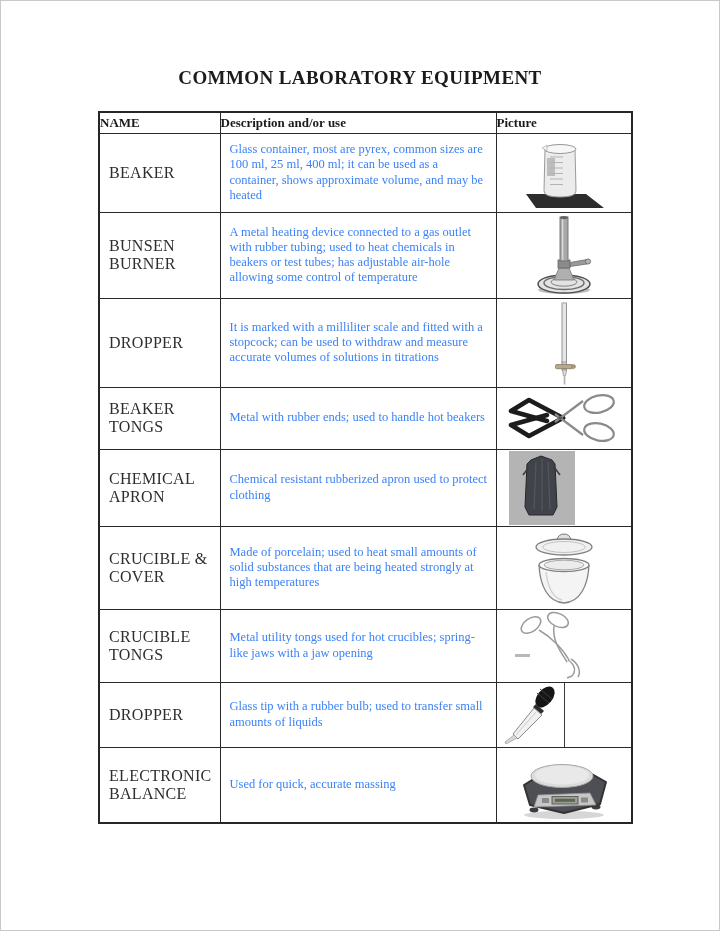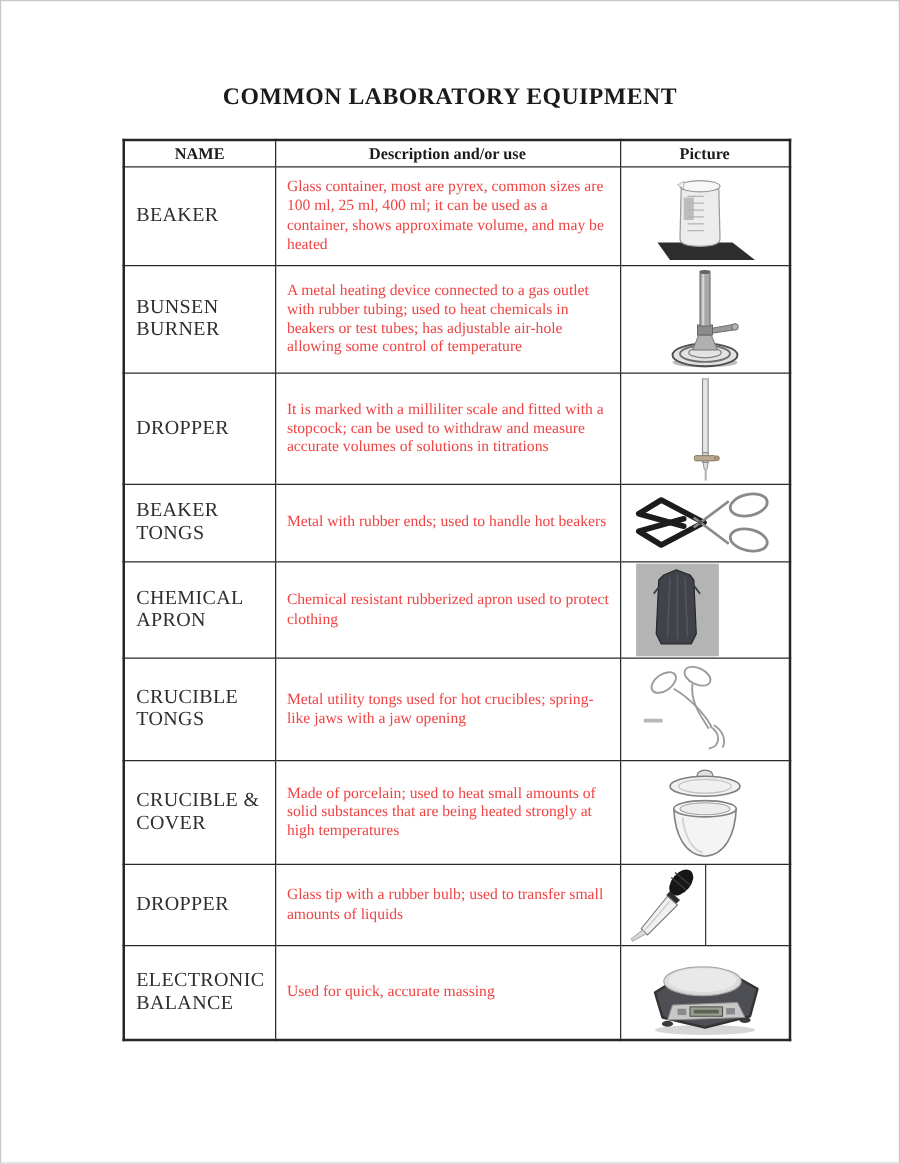--- a/index.html
+++ b/index.html
@@ -26,35 +26,35 @@
     width:533px;
     border-collapse:collapse;
     table-layout:fixed;
     border:2px solid #262626;
   }
   table.equip th, table.equip td {
     border:1px solid #2a2a2a;
   }
   thead tr { height:21px; }
   th {
-    font-size:13px; font-weight:bold; text-align:center;
+    font-size:13px; font-weight:bold; text-align:left;
     color:#1b1b1b; vertical-align:middle;
   }
   .col-name  { width:121px; }
   .col-desc  { width:276px; }
   .col-pic   { width:136px; }
   td.name-cell {
     font-size:16px; letter-spacing:0.3px;
     padding:4px 6px 4px 9px;
     vertical-align:middle; color:#2e2e2e;
   }
   td.desc-cell {
     font-size:12.5px; line-height:1.22;
     padding:5px 8px 5px 9px;
-    vertical-align:middle; color:#ef4444;
+    vertical-align:middle; color:#3b82f6;
   }
   td.pic-cell {
     text-align:center; vertical-align:middle; padding:1px;
     position:relative;
   }
   td.pic-left { text-align:left; padding-left:12px; }
   td.pic-top  { vertical-align:top; padding-top:2px; }
   tbody tr:nth-child(1){ height:79px; }
   tbody tr:nth-child(2){ height:86px; }
   tbody tr:nth-child(3){ height:87px; }
@@ -178,54 +178,54 @@
               <path d="M33,8 L33,60" stroke="#55575e" stroke-width="1.2" fill="none"></path>
               <path d="M39,11 L41,58" stroke="#55575e" stroke-width="1.2" fill="none"></path>
               <path d="M20,16 L14,24" stroke="#3a3c42" stroke-width="1.5" fill="none"></path>
               <path d="M45,16 L51,24" stroke="#3a3c42" stroke-width="1.5" fill="none"></path>
             </svg>
           </span>
         </td>
       </tr>
 
       <tr>
+        <td class="name-cell">CRUCIBLE &amp; COVER</td>
+        <td class="desc-cell">Made of porcelain; used to heat small amounts of solid substances that are being heated strongly at high temperatures</td>
+        <td class="pic-cell">
+          <svg width="78" height="80" viewBox="0 0 78 80">
+            <ellipse cx="39" cy="11" rx="6.5" ry="5" fill="#e0e0e0" stroke="#777777" stroke-width="1"></ellipse>
+            <path d="M13,18 Q39,5 65,18" fill="#f7f7f7" stroke="#8f8f8f" stroke-width="1"></path>
+            <ellipse cx="39" cy="19" rx="28" ry="8" fill="#f0f0f0" stroke="#7f7f7f" stroke-width="1.3"></ellipse>
+            <ellipse cx="39" cy="19" rx="21" ry="5.5" fill="none" stroke="#c2c2c2" stroke-width="1"></ellipse>
+            <path d="M14,37 C15,58 23,74 39,75 C55,74 63,58 64,37" fill="#f4f4f4" stroke="#818181" stroke-width="1.3"></path>
+            <path d="M21,44 C23,60 29,70 37,72" stroke="#d2d2d2" stroke-width="1.5" fill="none"></path>
+            <ellipse cx="39" cy="37" rx="25" ry="6.5" fill="#fbfbfb" stroke="#818181" stroke-width="1.3"></ellipse>
+            <ellipse cx="39" cy="37" rx="20" ry="4.8" fill="#ececec" stroke="#9f9f9f" stroke-width="0.9"></ellipse>
+          </svg>
+        </td>
+      </tr>
+
+      <tr>
         <td class="name-cell">CRUCIBLE TONGS</td>
         <td class="desc-cell">Metal utility tongs used for hot crucibles; spring-like jaws with a jaw opening</td>
         <td class="pic-cell pic-left">
           <svg width="92" height="70" viewBox="0 0 92 70">
             <ellipse cx="22" cy="14" rx="11" ry="6.5" transform="rotate(-35 22 14)" stroke="#9b9b9b" stroke-width="1.5" fill="none"></ellipse>
             <ellipse cx="49" cy="9" rx="11" ry="6.5" transform="rotate(25 49 9)" stroke="#9b9b9b" stroke-width="1.5" fill="none"></ellipse>
             <path d="M30,19 C42,26 54,38 60,49" stroke="#9b9b9b" stroke-width="1.5" fill="none"></path>
             <path d="M45,15 C43,30 52,41 58,51" stroke="#9b9b9b" stroke-width="1.5" fill="none"></path>
             <path d="M59,49 C65,53 68,59 63,65" stroke="#9b9b9b" stroke-width="1.5" fill="none"></path>
             <path d="M62,48 C70,53 72,61 69,66" stroke="#9b9b9b" stroke-width="1.5" fill="none"></path>
             <path d="M63,65 L58,67" stroke="#9b9b9b" stroke-width="1.5" fill="none"></path>
             <rect x="6" y="43" width="15" height="3" fill="#b8b8b8"></rect>
           </svg>
         </td>
       </tr>
 
       <tr>
-        <td class="name-cell">CRUCIBLE &amp; COVER</td>
-        <td class="desc-cell">Made of porcelain; used to heat small amounts of solid substances that are being heated strongly at high temperatures</td>
-        <td class="pic-cell">
-          <svg width="78" height="80" viewBox="0 0 78 80">
-            <ellipse cx="39" cy="11" rx="6.5" ry="5" fill="#e0e0e0" stroke="#777777" stroke-width="1"></ellipse>
-            <path d="M13,18 Q39,5 65,18" fill="#f7f7f7" stroke="#8f8f8f" stroke-width="1"></path>
-            <ellipse cx="39" cy="19" rx="28" ry="8" fill="#f0f0f0" stroke="#7f7f7f" stroke-width="1.3"></ellipse>
-            <ellipse cx="39" cy="19" rx="21" ry="5.5" fill="none" stroke="#c2c2c2" stroke-width="1"></ellipse>
-            <path d="M14,37 C15,58 23,74 39,75 C55,74 63,58 64,37" fill="#f4f4f4" stroke="#818181" stroke-width="1.3"></path>
-            <path d="M21,44 C23,60 29,70 37,72" stroke="#d2d2d2" stroke-width="1.5" fill="none"></path>
-            <ellipse cx="39" cy="37" rx="25" ry="6.5" fill="#fbfbfb" stroke="#818181" stroke-width="1.3"></ellipse>
-            <ellipse cx="39" cy="37" rx="20" ry="4.8" fill="#ececec" stroke="#9f9f9f" stroke-width="0.9"></ellipse>
-          </svg>
-        </td>
-      </tr>
-
-      <tr>
         <td class="name-cell">DROPPER</td>
         <td class="desc-cell">Glass tip with a rubber bulb; used to transfer small amounts of liquids</td>
         <td class="pic-cell">
           <div class="dropper-box">
             <svg width="62" height="61" viewBox="0 0 62 61">
               <ellipse cx="45" cy="13" rx="7.5" ry="12" transform="rotate(40 45 13)" fill="#161616"></ellipse>
               <line x1="40" y1="5" x2="52" y2="15" stroke="#3d3d3d" stroke-width="1"></line>
               <line x1="37" y1="9" x2="49" y2="19" stroke="#3d3d3d" stroke-width="1"></line>
               <polygon points="36,20 44,27 41,30 33,23" fill="#2e2e2e"></polygon>
               <polygon points="34,24 42,31 18,55 13,50" fill="#f1f1f1" stroke="#7c7c7c" stroke-width="0.9"></polygon>

